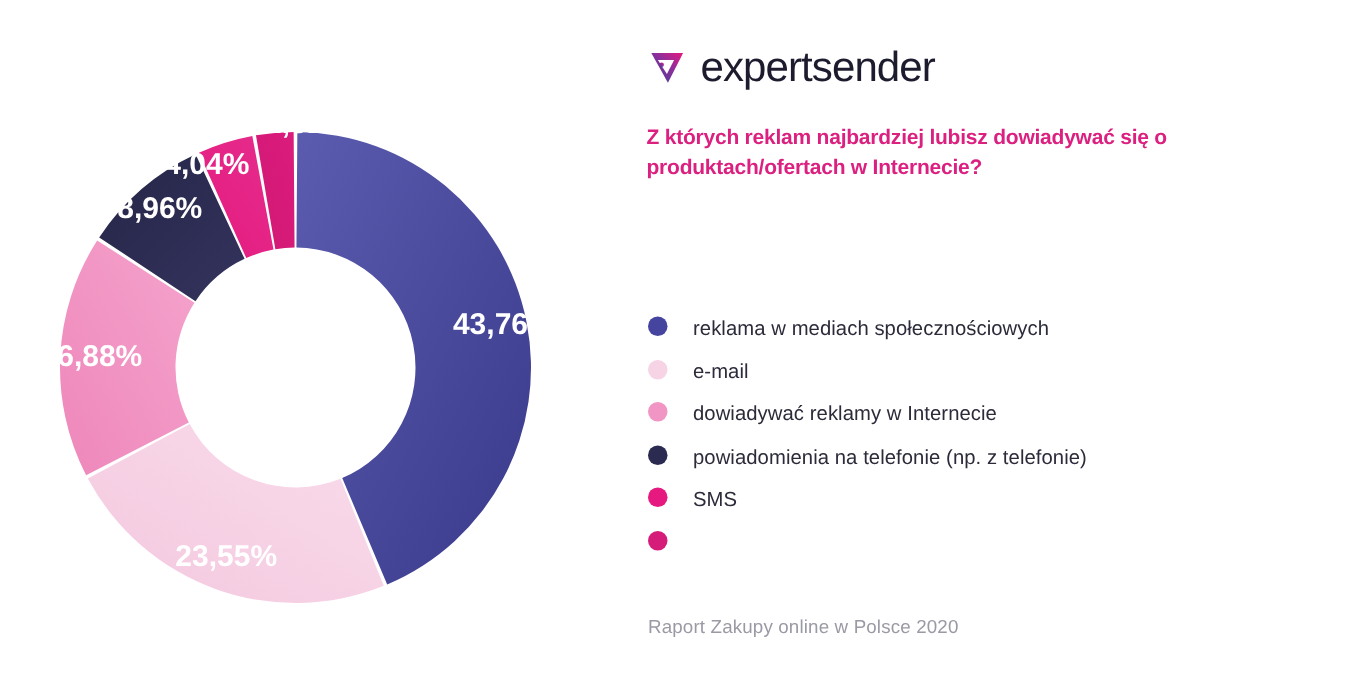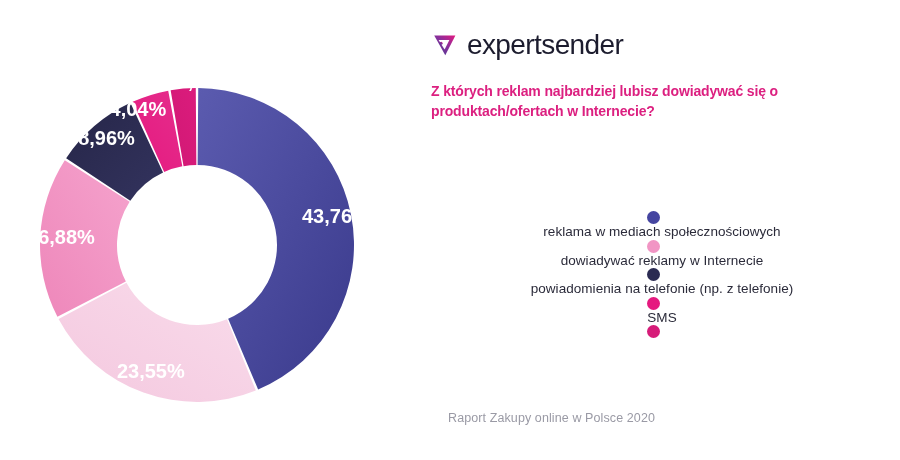--- a/index.html
+++ b/index.html
@@ -99,23 +99,22 @@
 
   
   .legend {
     position: absolute;
     left: 4px;
     top: 211px;
     width: 460px;
   }
   .legend-item {
     display: flex;
-    align-items: center;
+    align-items: flex-start;
     height: 28.5px;
-    flex-direction: column;
   }
   .legend-dot {
     width: 13px;
     height: 13px;
     border-radius: 50%;
     flex: 0 0 auto;
     margin-right: 17px;
   }
   .legend-label {
     font-size: 13.5px;
@@ -125,21 +124,20 @@
   }
 
   
   .footer-note {
     position: absolute;
     left: 4px;
     top: 411px;
     font-size: 12.5px;
     color: #9a9aa5;
     letter-spacing: 0.1px;
-    margin-left: 16px;
   }
 </style>
 </head>
 <body>
 
 <div id="canvas">
 
   <div class="chart-pane">
     <svg class="chart-svg" width="410" height="460" viewBox="0 0 410 460">
       <defs>
@@ -212,20 +210,24 @@
     </div>
 
     <div class="title">Z których reklam najbardziej lubisz dowiadywać się o produktach/ofertach w Internecie?</div>
 
     <div class="legend" id="legend">
         <div class="legend-item">
           <span class="legend-dot" style="background: rgb(69, 69, 160);"></span>
           <span class="legend-label">reklama w mediach społecznościowych</span>
         </div>
         <div class="legend-item">
+          <span class="legend-dot" style="background: rgb(247, 211, 230);"></span>
+          <span class="legend-label">e-mail</span>
+        </div>
+        <div class="legend-item">
           <span class="legend-dot" style="background: rgb(241, 149, 196);"></span>
           <span class="legend-label">dowiadywać reklamy w Internecie</span>
         </div>
         <div class="legend-item">
           <span class="legend-dot" style="background: rgb(43, 43, 82);"></span>
           <span class="legend-label">powiadomienia na telefonie (np. z telefonie)</span>
         </div>
         <div class="legend-item">
           <span class="legend-dot" style="background: rgb(229, 25, 127);"></span>
           <span class="legend-label">SMS</span>

